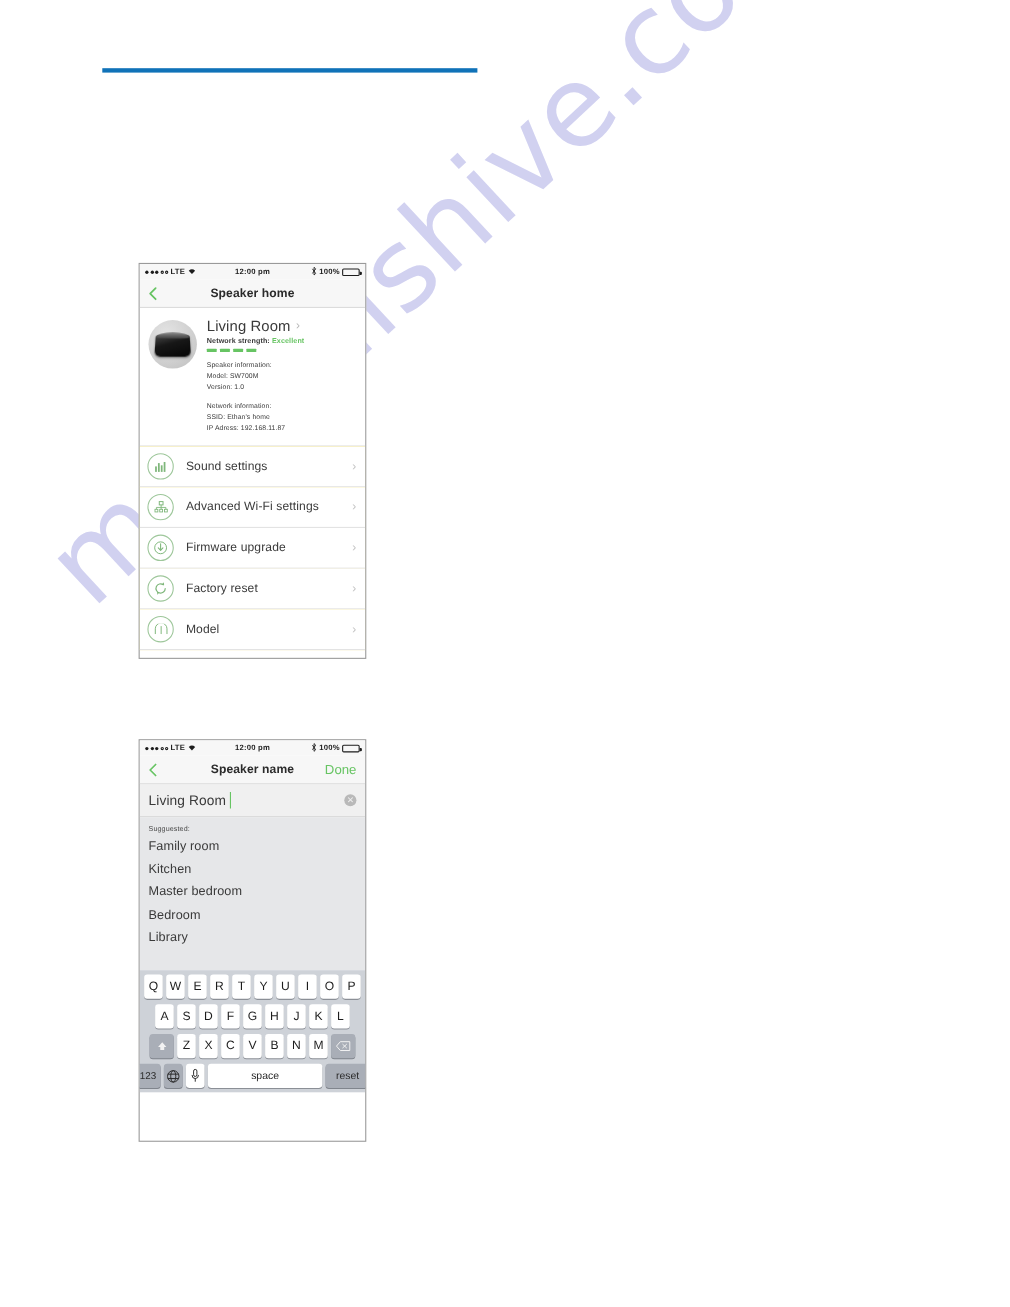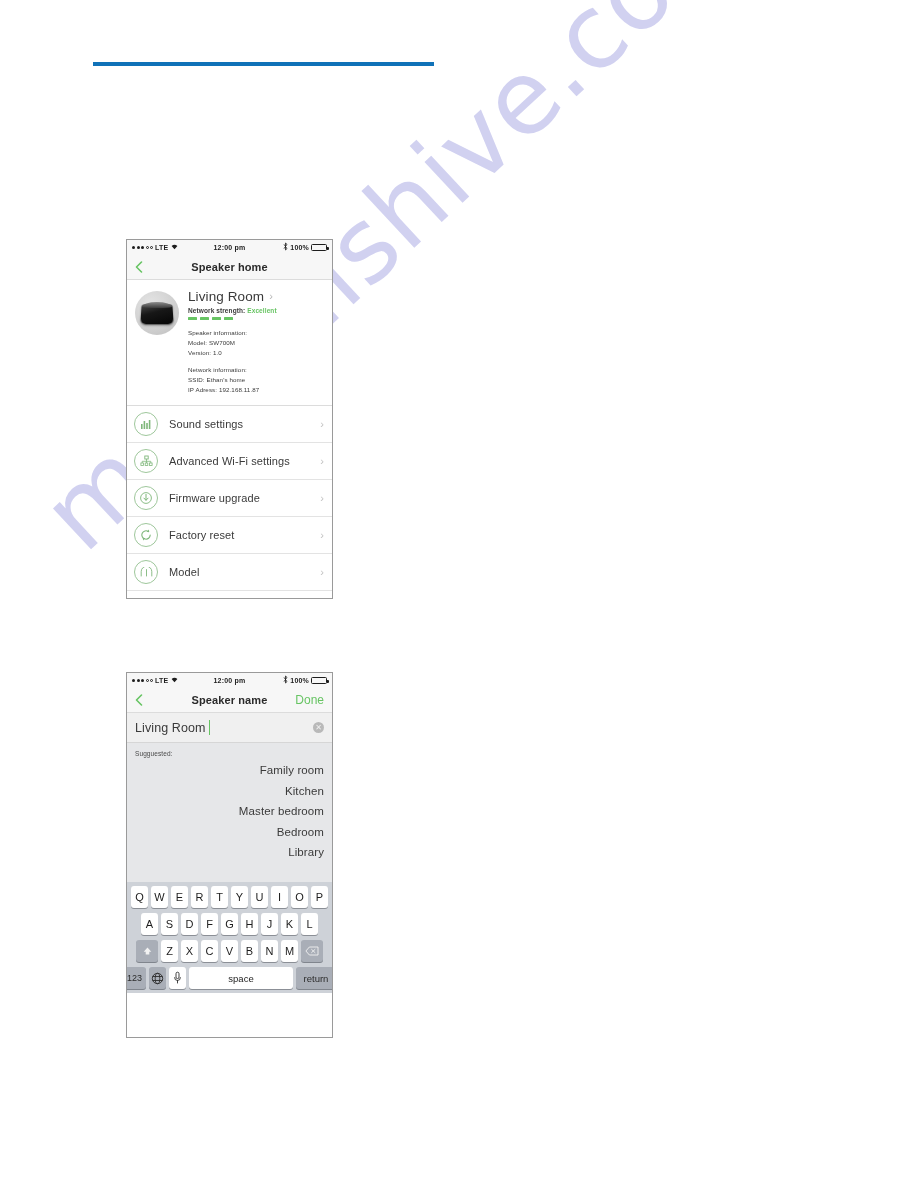--- a/index.html
+++ b/index.html
@@ -284,21 +284,20 @@
     color: #4a4a4a;
     letter-spacing: .1px;
     margin-bottom: 3px;
   }
   .suggest-item {
     font-size: 11.5px;
     color: #3a3a3a;
     letter-spacing: .1px;
     line-height: 20.5px;
     cursor: pointer;
-    text-align: right;
   }
 
   
   .keyboard {
     background: #ced2d8;
     padding: 4px 2px 4px 2px;
     box-sizing: border-box;
   }
   .kb-row {
     display: flex;
@@ -589,17 +588,17 @@
           <path d="M1.5 4.5 L11.5 4.5 M1.5 8.5 L11.5 8.5" stroke="#2c2c2c" stroke-width=".9"></path>
         </svg>
       </span>
       <span class="key">
         <svg width="9" height="14" viewBox="0 0 9 14">
           <rect x="3" y="1.2" width="3" height="6.4" rx="1.5" fill="none" stroke="#2c2c2c" stroke-width=".9"></rect>
           <path d="M1.6 6.6 A2.9 2.9 0 0 0 7.4 6.6 M4.5 9.5 L4.5 12" stroke="#2c2c2c" stroke-width=".9" fill="none" stroke-linecap="round"></path>
         </svg>
       </span>
       <span class="key space">space</span>
-      <span class="key dark return">return</span>
+      <span class="key dark return">reset</span>
     </div>
 
   </div>
 </div>
 
 </body></html>

